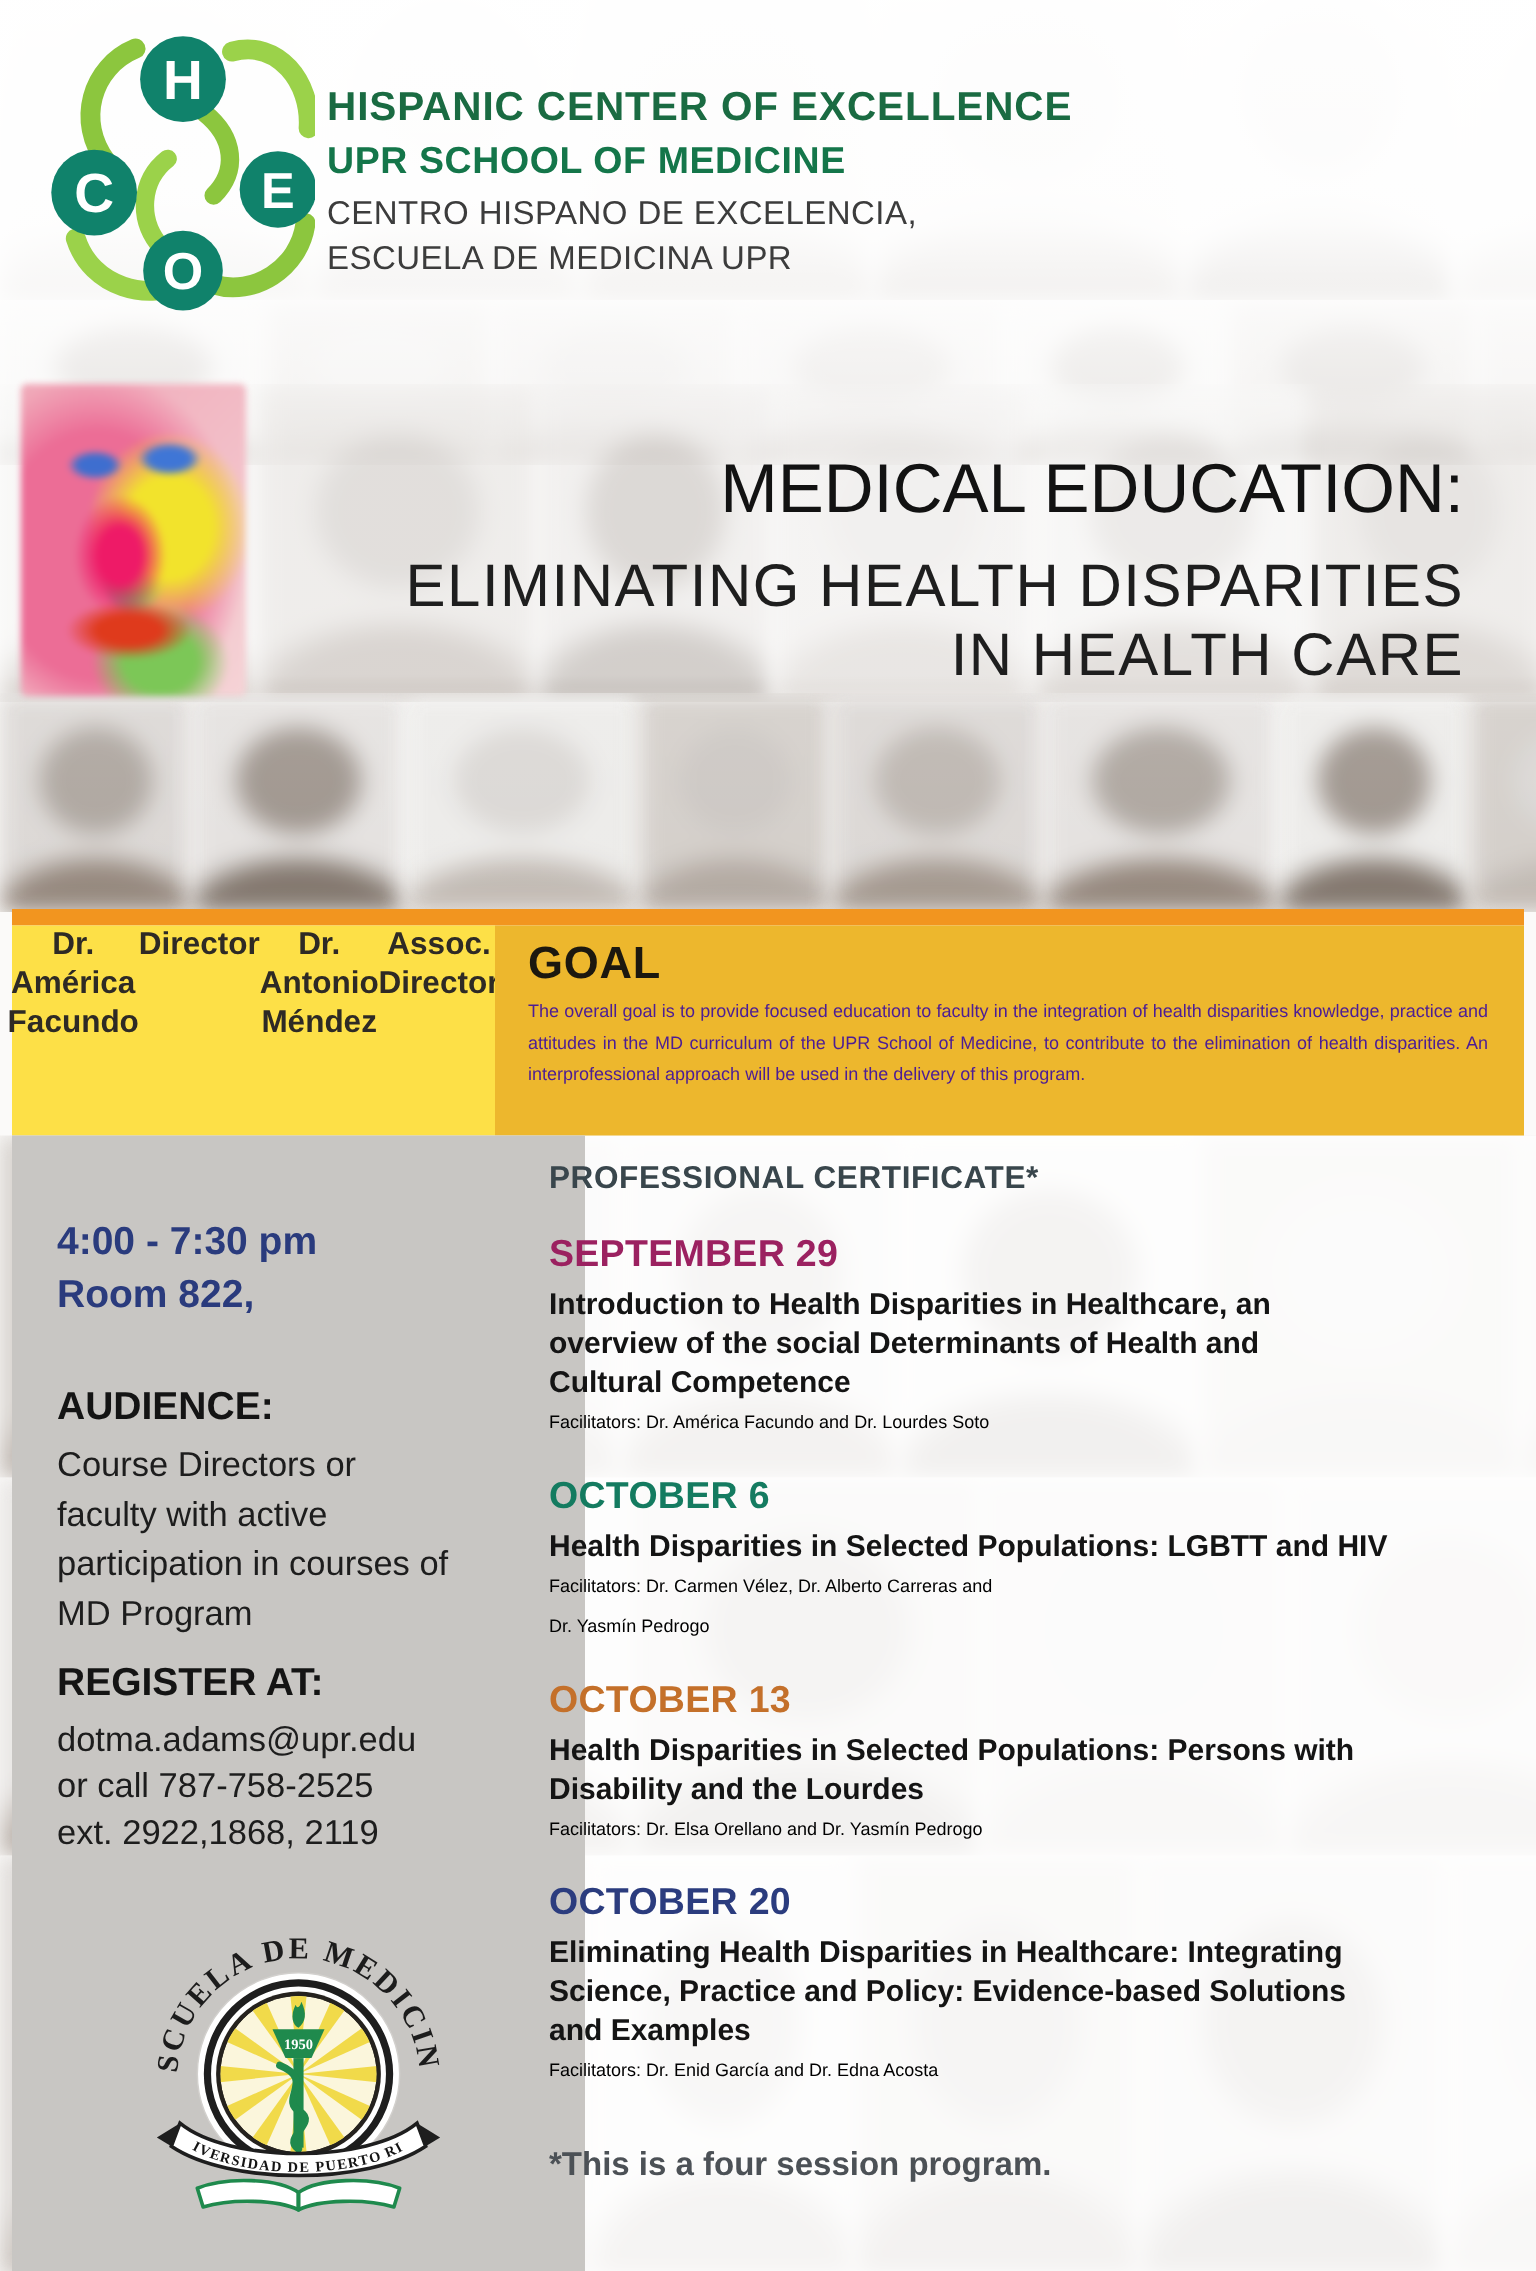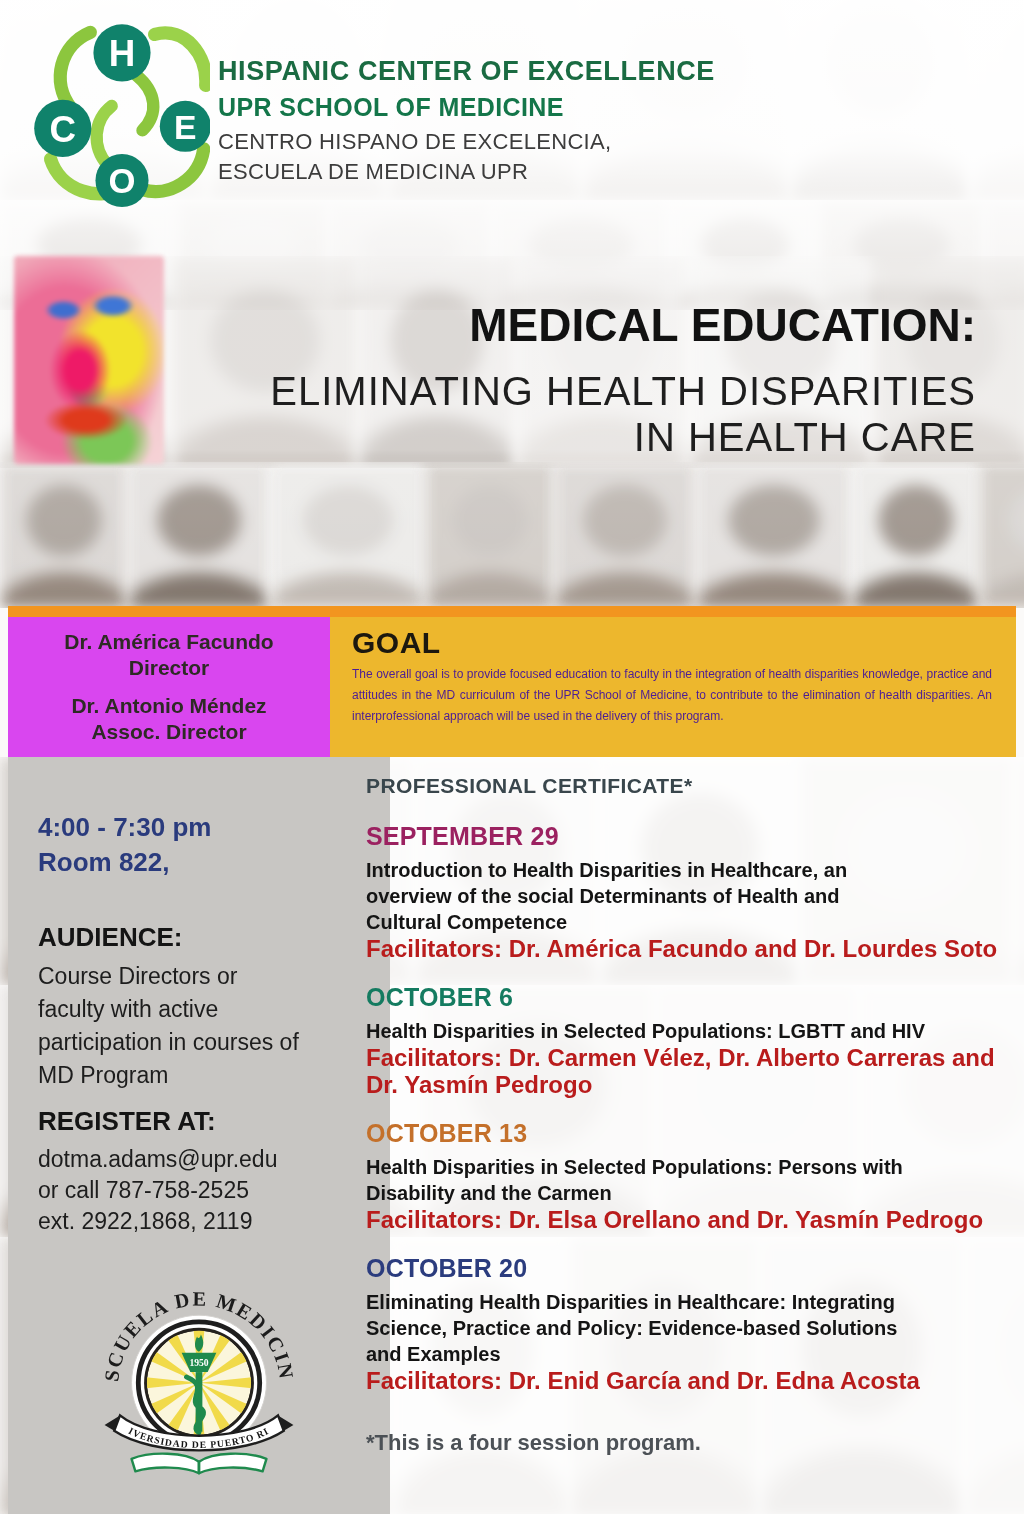--- a/index.html
+++ b/index.html
@@ -36,27 +36,27 @@
       radial-gradient(56px 26px at 48% 79%, #df3a1c 0 38%, rgba(223,58,28,0) 75%),
       radial-gradient(44px 58px at 44% 55%, #ee1a67 0 32%, rgba(238,26,103,0) 70%),
       radial-gradient(72px 84px at 66% 46%, #f2e32c 0 40%, rgba(242,227,44,0) 76%),
       radial-gradient(64px 54px at 62% 89%, #7cc757 0 38%, rgba(124,199,87,0) 72%),
       radial-gradient(34px 40px at 50% 62%, #27a06a 0 30%, rgba(39,160,106,0) 65%),
       radial-gradient(120px 150px at 34% 55%, #ec6d96 0 55%, rgba(236,109,150,0) 82%),
       linear-gradient(135deg,#f0a8b8,#f5d3d6);}
 
   
   .title{position:absolute;right:48px;top:298px;z-index:3;text-align:right;color:#121212}
-  .title-l1{font-size:46px;font-weight:700;letter-spacing:0;margin-bottom:16px}
+  .title-l1{font-size:46px;font-weight:400;letter-spacing:0;margin-bottom:16px}
   .title-l2,.title-l3{font-size:40px;font-weight:400;letter-spacing:1px;color:#1e1e1e;line-height:46px}
 
   
   .orange-bar{position:absolute;left:8px;top:606px;width:1008px;height:11px;background:#f2951f;z-index:3}
-  .directors-box{position:absolute;left:8px;top:617px;width:322px;height:140px;background:#d946ef;z-index:3;
-    display:flex;flex-direction:column;justify-content:center;text-align:center;color:#2e2a25}
+  .directors-box{position:absolute;left:8px;top:617px;width:322px;height:140px;background:#fde047;z-index:3;
+    display:flex;flex-direction:row;justify-content:center;text-align:center;color:#2e2a25}
   .dir-name{font-size:21px;font-weight:700;line-height:26px}
   .dir-role{font-size:21px;font-weight:700;line-height:26px;margin-bottom:12px}
   .dir-role:last-child{margin-bottom:0}
   .goal-box{position:absolute;left:330px;top:617px;width:686px;height:140px;background:#edb72d;z-index:3;
     padding:9px 24px 0 22px;box-sizing:border-box;color:#1c180f}
   .goal-h{font-size:30px;font-weight:800;letter-spacing:.5px;margin-bottom:4px}
   .goal-t{font-size:12px;line-height:21px;text-align:justify;color:#4c1d95}
 
   
   .sidebar{position:absolute;left:8px;top:757px;width:382px;bottom:0;background:#c8c6c3;z-index:3}
@@ -68,21 +68,21 @@
   .reg-l{font-size:23px;color:#1d1d1d;line-height:31px}
   .seal{display:block;margin:26px auto 0}
 
   
   .main-col{position:absolute;left:366px;top:774px;width:652px;z-index:3}
   .prog-h{font-size:21px;font-weight:800;letter-spacing:.4px;color:#39464c;margin-bottom:24px}
   .session{margin-bottom:21px}
   .s-date{font-size:25px;font-weight:800;letter-spacing:.2px;margin-bottom:6px}
   .d0{color:#9b2160}.d1{color:#147b60}.d2{color:#c4702a}.d3{color:#2b3c7e}
   .s-title span{display:block;font-size:20px;font-weight:700;color:#141414;line-height:26px}
-  .s-fac span{display:block;font-size:24px;font-weight:700;color:#b91c1c;line-height:27px}
+  .s-fac span{display:block;font-size:12px;font-weight:400;color:#000000;line-height:27px}
   .footnote{margin-top:36px;font-size:22px;font-weight:700;color:#4c5156}
 
   .seal text{font-family:"Liberation Serif",serif}
 </style>
 </head>
 <body>
 
 <div class="poster">
 
   <div id="collage">
@@ -287,21 +287,21 @@
       <div class="s-fac">
         <span>Facilitators: Dr. Carmen Vélez, Dr. Alberto Carreras and</span>
         <span>Dr. Yasmín Pedrogo</span>
       </div>
     </div>
 
     <div class="session">
       <div class="s-date d2">OCTOBER 13</div>
       <div class="s-title">
         <span>Health Disparities in Selected Populations: Persons with</span>
-        <span>Disability and the Carmen</span>
+        <span>Disability and the Lourdes</span>
       </div>
       <div class="s-fac">
         <span>Facilitators: Dr. Elsa Orellano and Dr. Yasmín Pedrogo</span>
       </div>
     </div>
 
     <div class="session">
       <div class="s-date d3">OCTOBER 20</div>
       <div class="s-title">
         <span>Eliminating Health Disparities in Healthcare: Integrating</span>

